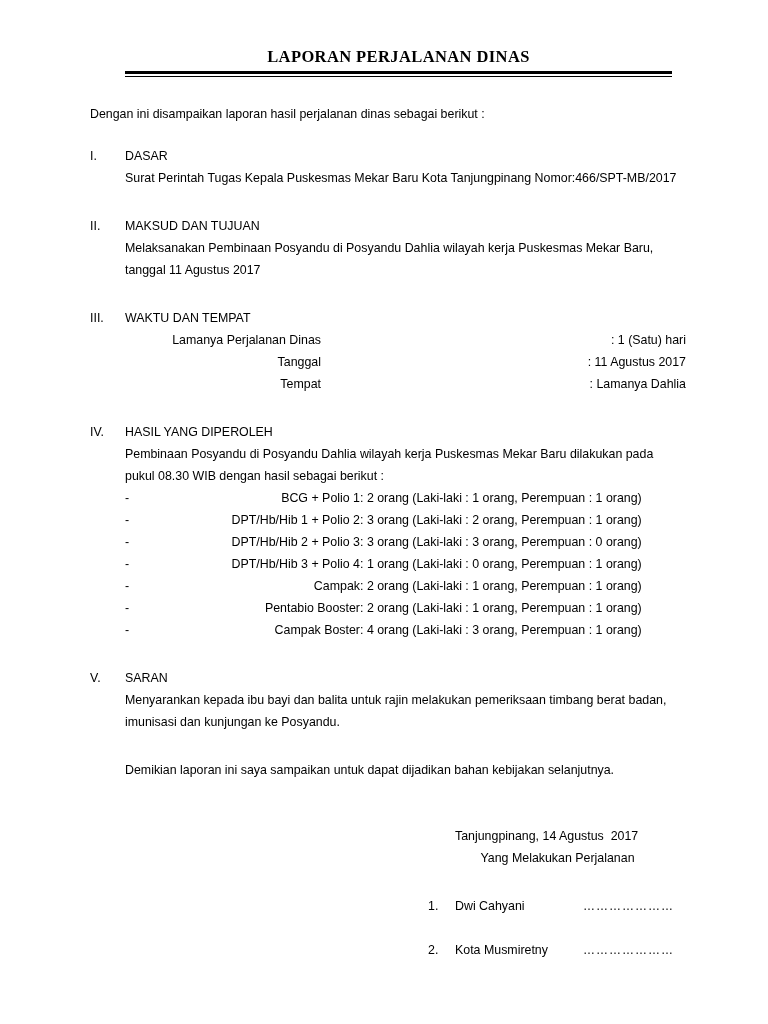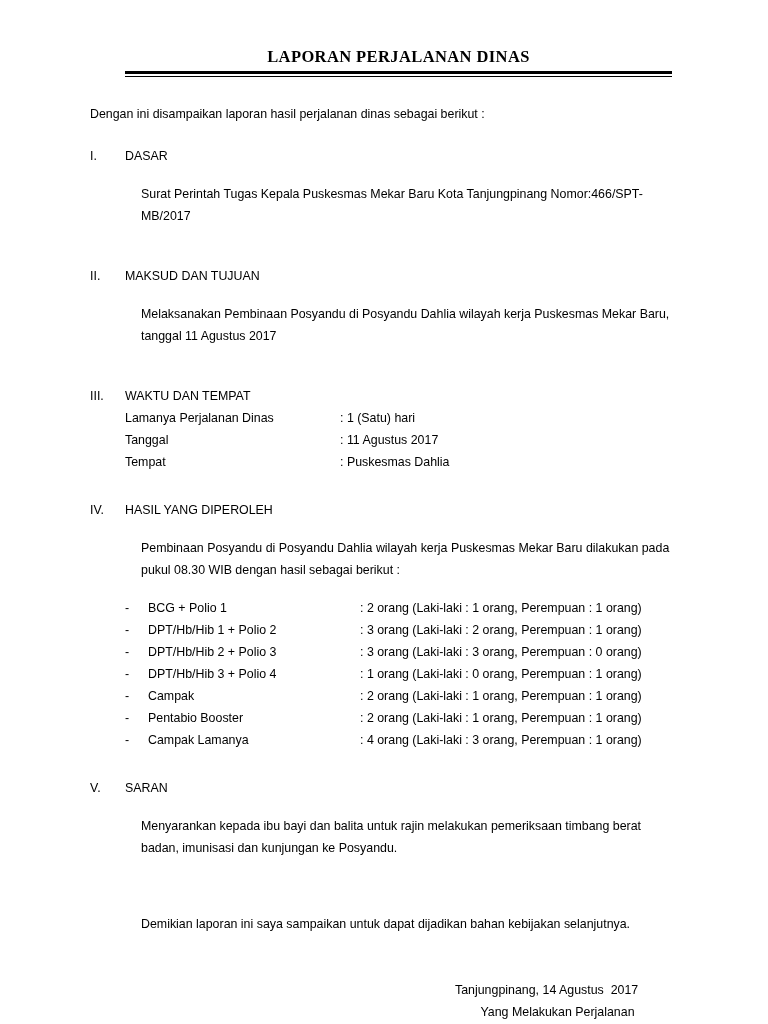--- a/index.html
+++ b/index.html
@@ -72,29 +72,30 @@
     width: 35px;
     flex: 0 0 35px;
   }
   .sec-title {
     flex: 1;
   }
   .section-body {
     margin-left: 35px;
   }
   .para {
-    margin: 16px;
+    margin: 0;
     text-align: left;
   }
 
   .gap-lg { height: 22px; }
 
   
   .kv-row {
     display: flex;
+    text-align: right;
   }
   .kv-key {
     width: 196px;
     flex: 0 0 196px;
   }
   .kv-val {
     flex: 1;
     margin-left: 19px;
   }
 
@@ -103,20 +104,21 @@
     display: flex;
     margin-left: 0;
   }
   .dash-mark {
     width: 23px;
     flex: 0 0 23px;
   }
   .dash-label {
     width: 212px;
     flex: 0 0 212px;
+    text-align: right;
   }
   .dash-val {
     flex: 1;
     white-space: nowrap;
   }
 
   
   .sign-block {
     margin-top: 44px;
     padding-left: 455px;
@@ -202,21 +204,21 @@
         <div class="kv-row">
           <span class="kv-key">Lamanya Perjalanan Dinas</span>
           <span class="kv-val">: 1 (Satu) hari</span>
         </div>
         <div class="kv-row">
           <span class="kv-key">Tanggal</span>
           <span class="kv-val">: 11 Agustus 2017</span>
         </div>
         <div class="kv-row">
           <span class="kv-key">Tempat</span>
-          <span class="kv-val">: Puskesmas Dahlia</span>
+          <span class="kv-val">: Lamanya Dahlia</span>
         </div>
       </div>
     </div>
 
     <div class="gap-lg"></div>
 
     <div class="section">
       <div class="section-head">
         <span class="sec-num">IV.</span>
         <span class="sec-title">HASIL YANG DIPEROLEH</span>
@@ -249,21 +251,21 @@
           <span class="dash-label">Campak</span>
           <span class="dash-val">: 2 orang (Laki-laki : 1 orang, Perempuan : 1 orang)</span>
         </div>
         <div class="dash-row">
           <span class="dash-mark">-</span>
           <span class="dash-label">Pentabio Booster</span>
           <span class="dash-val">: 2 orang (Laki-laki : 1 orang, Perempuan : 1 orang)</span>
         </div>
         <div class="dash-row">
           <span class="dash-mark">-</span>
-          <span class="dash-label">Campak Lamanya</span>
+          <span class="dash-label">Campak Boster</span>
           <span class="dash-val">: 4 orang (Laki-laki : 3 orang, Perempuan : 1 orang)</span>
         </div>
       </div>
     </div>
 
     <div class="gap-lg"></div>
 
     <div class="section">
       <div class="section-head">
         <span class="sec-num">V.</span>

